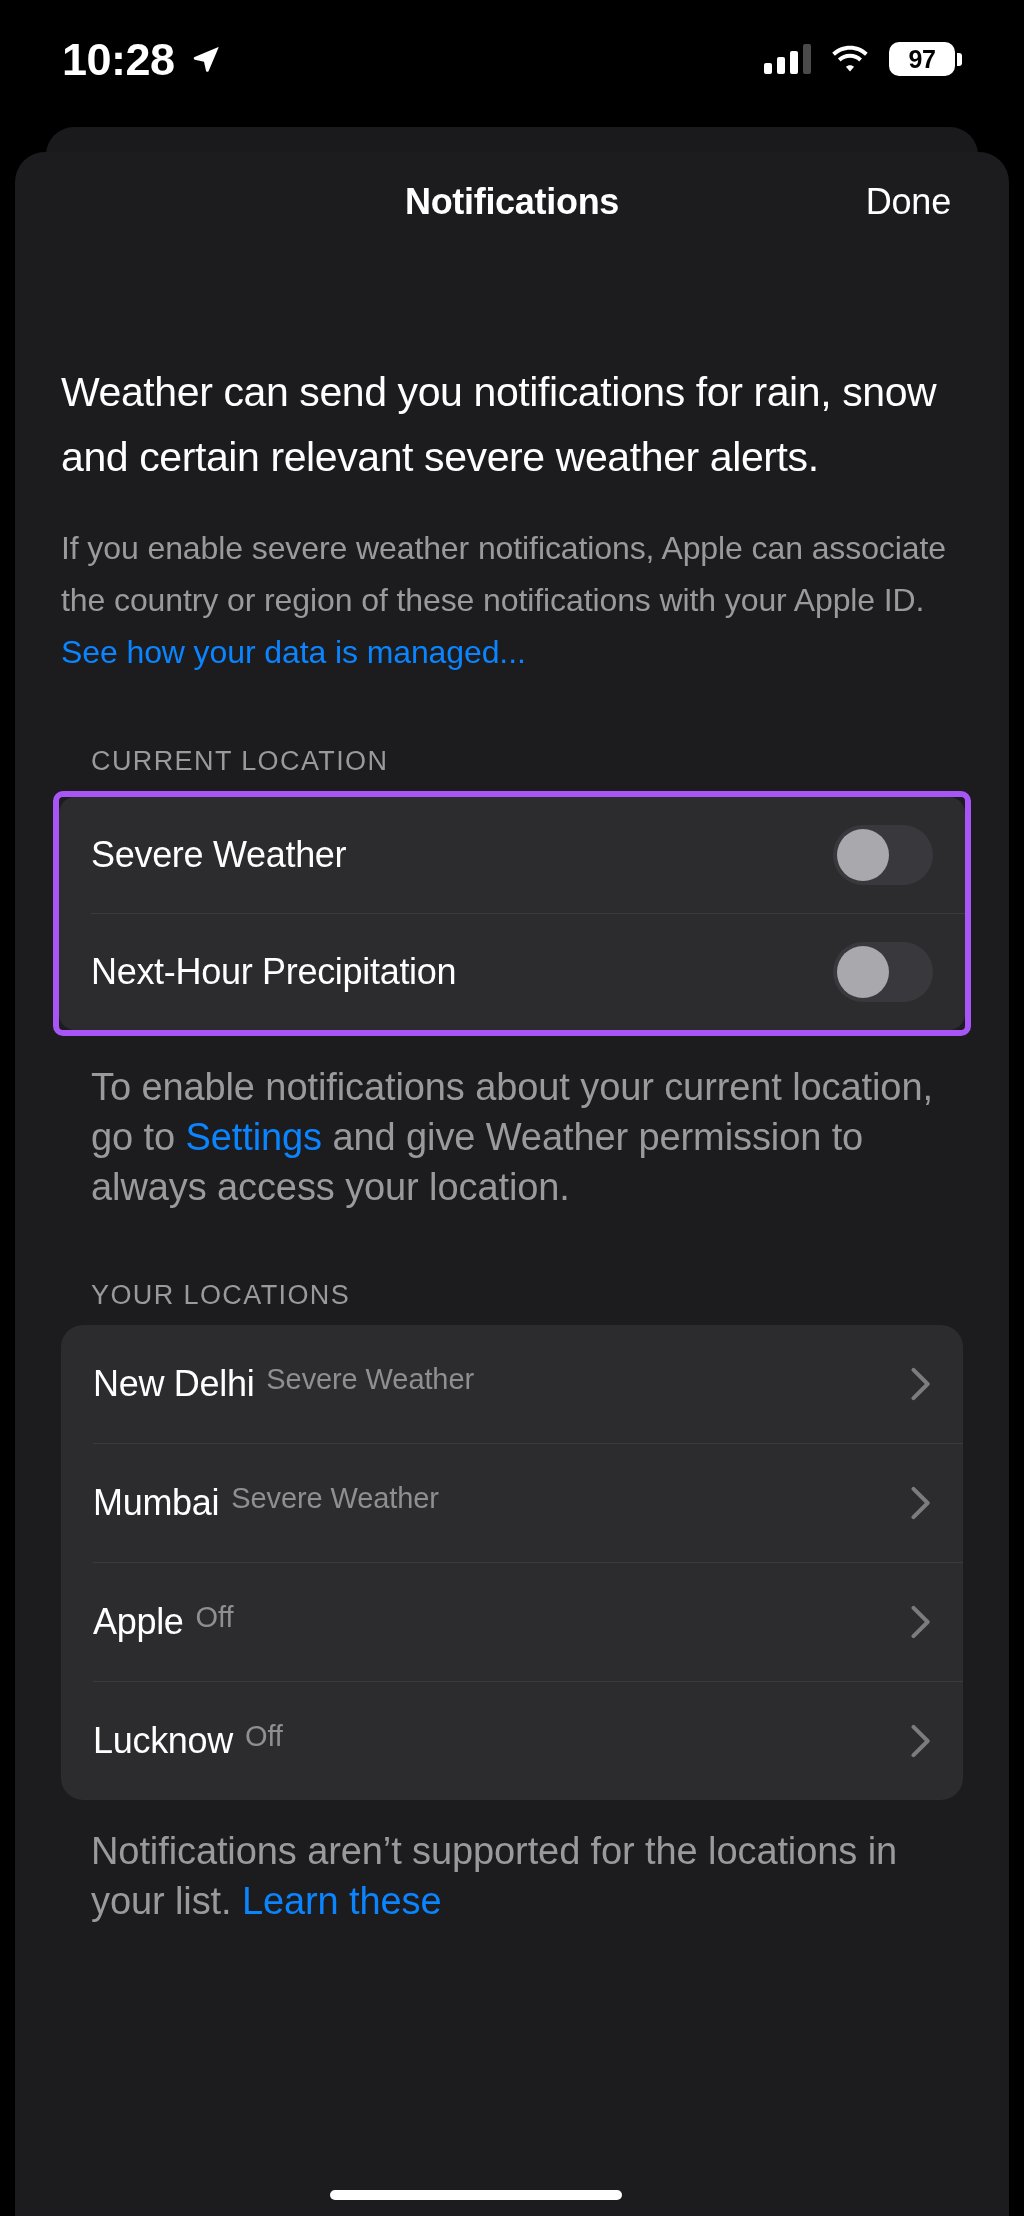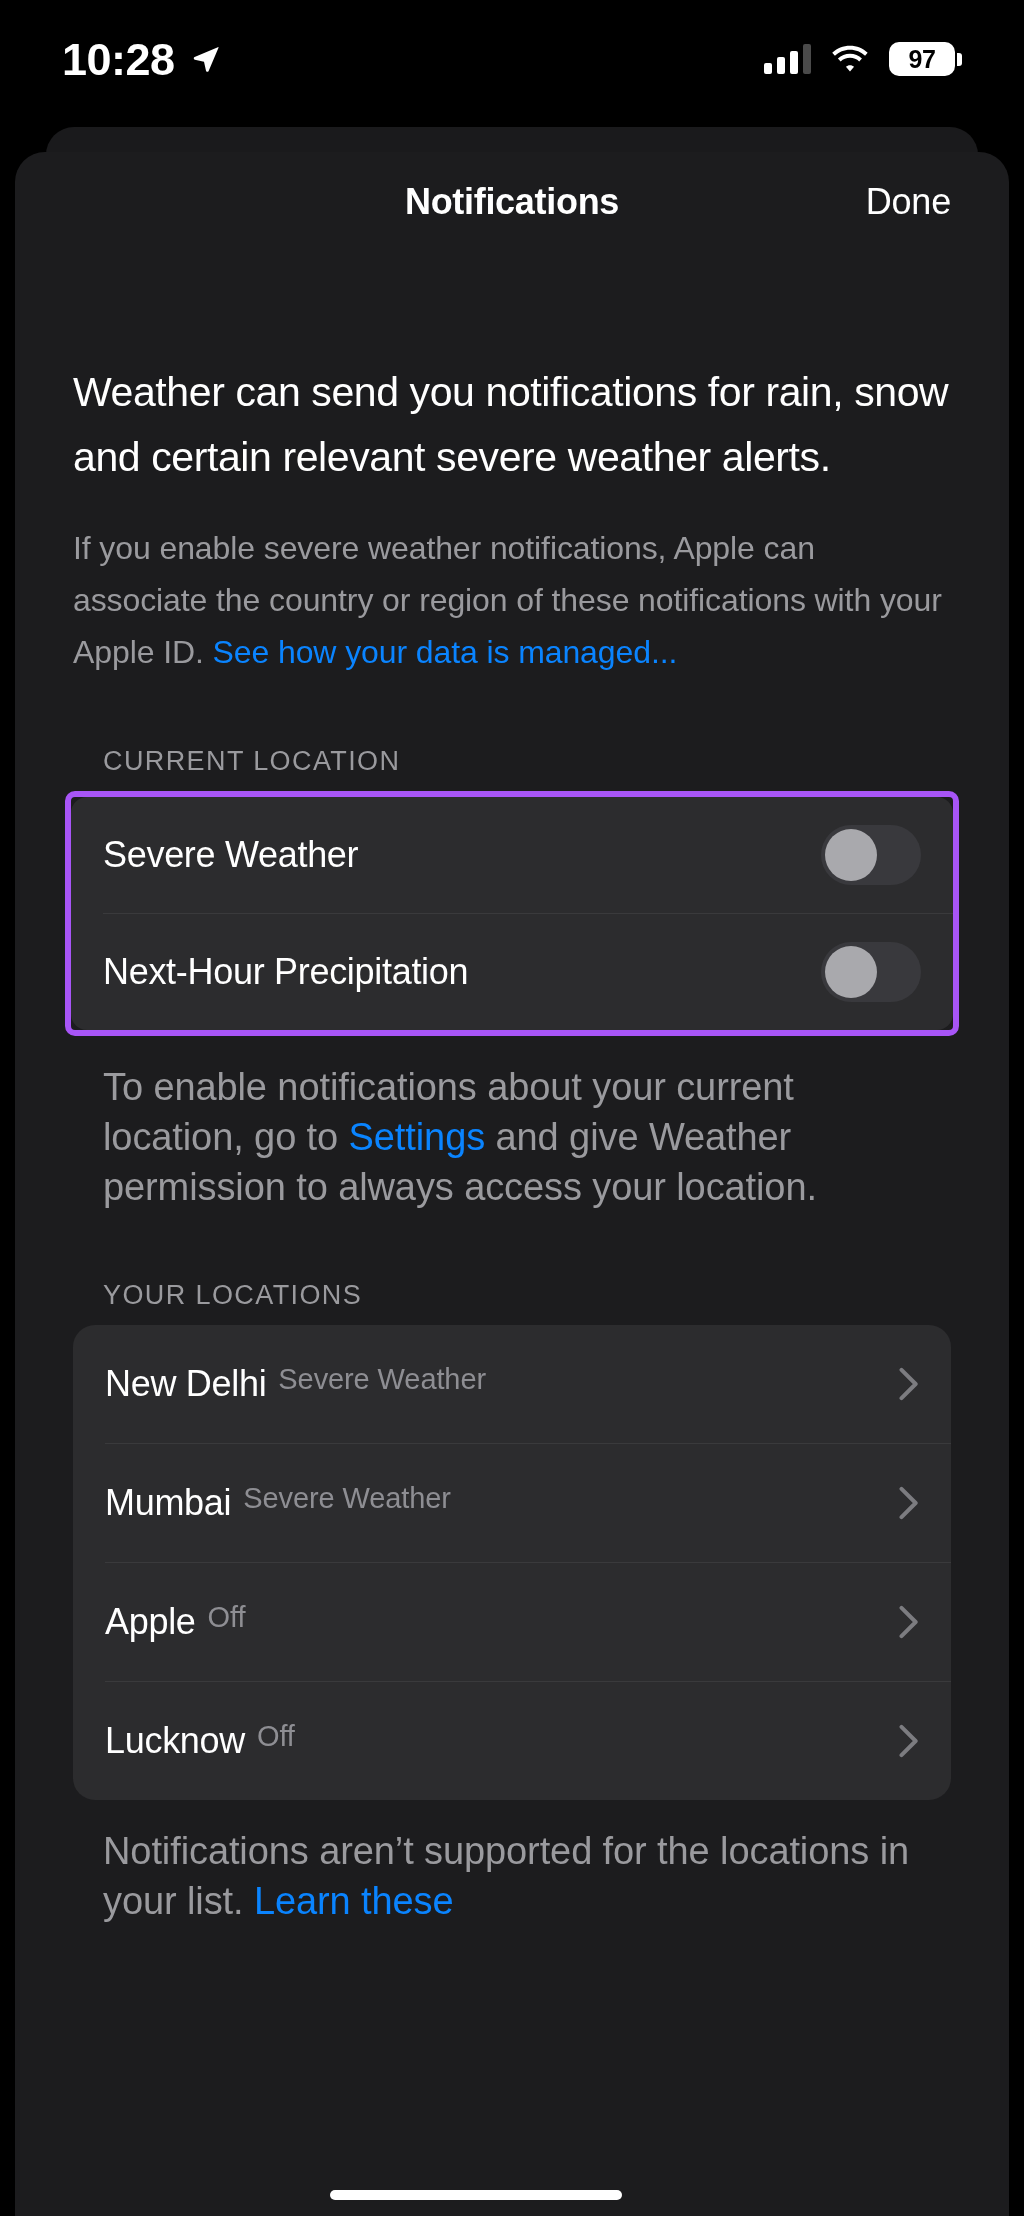--- a/index.html
+++ b/index.html
@@ -57,21 +57,21 @@
     font-size:36px; font-weight:600; color:#fff; letter-spacing:-0.3px;
   }
   .nav-done {
     position:absolute; right:58px; top:50%; transform:translateY(-50%);
     font-size:36px; font-weight:500; color:#fff; letter-spacing:-0.2px;
     cursor:pointer; background:none; border:none;
     font-family:"Liberation Sans", sans-serif;
   }
 
   
-  .content { padding:0 58px; }
+  .content { padding:0 46px; }
 
   .intro-head {
     margin-top:108px;
     font-size:41px; line-height:65px; color:#fff; font-weight:400;
     letter-spacing:-0.4px;
   }
   .intro-body {
     margin-top:32px;
     font-size:32px; line-height:52px; color:#9a9a9e; font-weight:400;
     letter-spacing:-0.1px;

